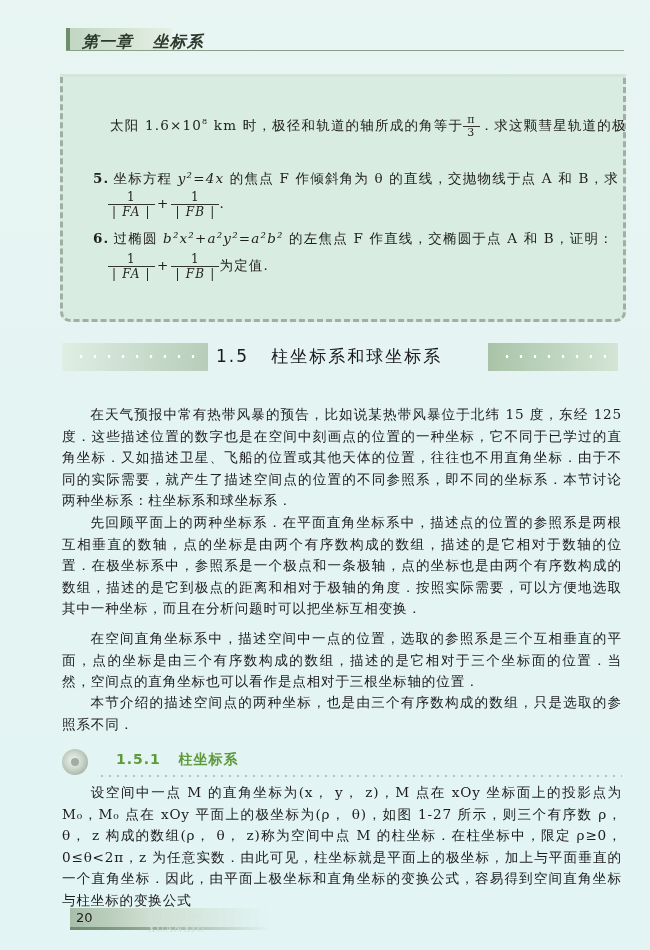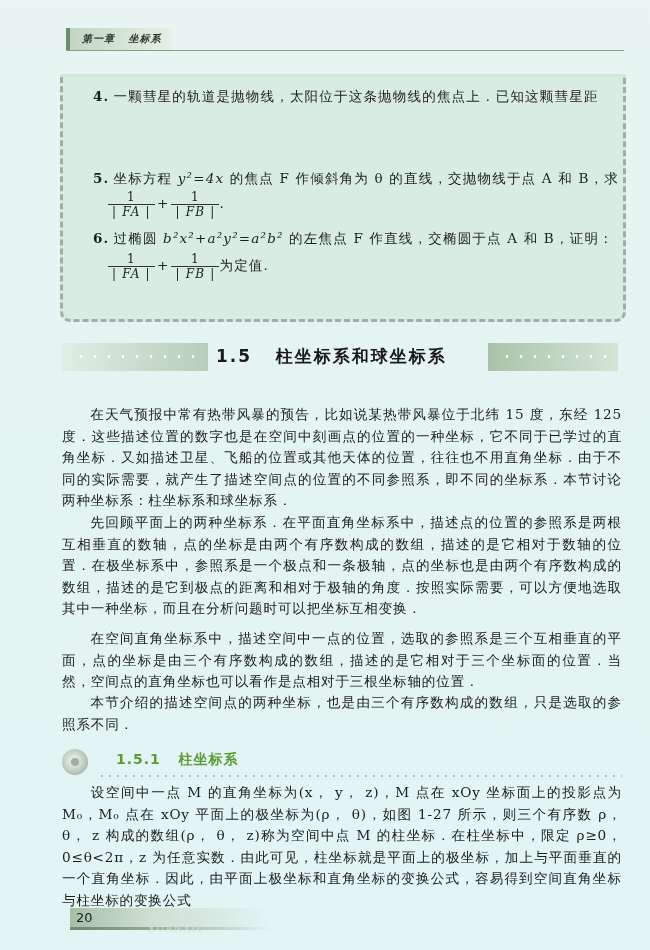--- a/index.html
+++ b/index.html
@@ -19,21 +19,21 @@
     position: absolute; left: 66px; top: 28px; width: 558px; height: 22px;
   }
   .chapter-tab {
     position: absolute; left: 0; top: 0; height: 22px; width: 106px;
     background: linear-gradient(90deg, #c2d6c4 0%, #d7e6d6 60%, #e6f0e6 100%);
     border-left: 4px solid #6c8e6a;
   }
   .chapter-label {
     position: absolute; left: 12px; top: 4px;
     font-family: "DejaVu Serif", serif; font-style: italic; font-weight: bold;
-    font-size: 10px; color: #2b3a2b; letter-spacing: 1px; white-space: pre;
+    font-size: 16px; color: #2b3a2b; letter-spacing: 1px; white-space: pre;
   }
   .chapter-rule {
     position: absolute; left: 0; top: 22px; width: 558px; height: 1px; background: #8aa08a;
   }
   
   .exercise-box {
     position: absolute; left: 60px; top: 74px; width: 566px; height: 248px;
     background: #d9ece1;
     border: 3px dashed #9db0a3;
     border-top: none;
@@ -67,21 +67,21 @@
     position: absolute; right: 10px; top: 0; width: 130px; height: 28px;
     background: linear-gradient(90deg, #a9c3a8 0%, #d4e5d6 100%);
   }
   .sec-dots {
     position: absolute; top: 12px; left: 12px; right: 8px; height: 3px;
     background-image: radial-gradient(circle, #ffffff 1.2px, transparent 1.6px);
     background-size: 14px 3px; background-repeat: repeat-x;
   }
   .sec-title {
     position: absolute; left: 154px; top: 2px;
-    font-family: "DejaVu Sans", sans-serif; font-weight: bold; font-size: 17px; color: #1a1a1a;
+    font-family: "DejaVu Sans", sans-serif; font-weight: normal; font-size: 17px; color: #1a1a1a;
     letter-spacing: 2px; white-space: pre;
   }
 
   
   .para {
     position: absolute; left: 62px; width: 560px;
     font-size: 13.6px; line-height: 21.5px; color: #1c1c1c; text-align: justify;
     letter-spacing: 0.8px;
   }
   .para .indent { display: inline-block; width: 28px; }
@@ -135,22 +135,22 @@
 
   <div class="chapter-header">
     <div class="chapter-tab">
       <span class="chapter-label">第一章   坐标系</span>
     </div>
     <div class="chapter-rule"></div>
   </div>
 
   <div class="exercise-box"></div>
 
-  <div class="ex-line" style="left:93px; top:86px;">
-    <span class="ex-num">4.</span><span>一颗彗星的轨道是抛物线，太阳位于这条抛物线的焦点上．已知这颗彗星距</span>
+  <div class="ex-line" style="left:110px; top:114px;">
+    <span>太阳 1.6×10</span><sup>8</sup><span> km 时，极径和轨道的轴所成的角等于</span><span class="frac small"><span class="num">π</span><span class="den" style="font-style:normal">3</span></span><span>．求这颗彗星轨道的极</span>
   </div>
 
   <div class="ex-line" style="left:93px; top:168px;">
     <span class="ex-num">5.</span><span>坐标方程 </span><i class="m">y²=4x</i><span> 的焦点 F 作倾斜角为 θ 的直线，交抛物线于点 A 和 B，求</span>
   </div>
   <div class="ex-line" style="left:108px; top:190px; height:30px;">
     <span class="frac"><span class="num">1</span><span class="den">| FA |</span></span><span style="margin:0 2px;">+</span><span class="frac"><span class="num">1</span><span class="den">| FB |</span></span><span>.</span>
   </div>
 
   <div class="ex-line" style="left:93px; top:228px;">

